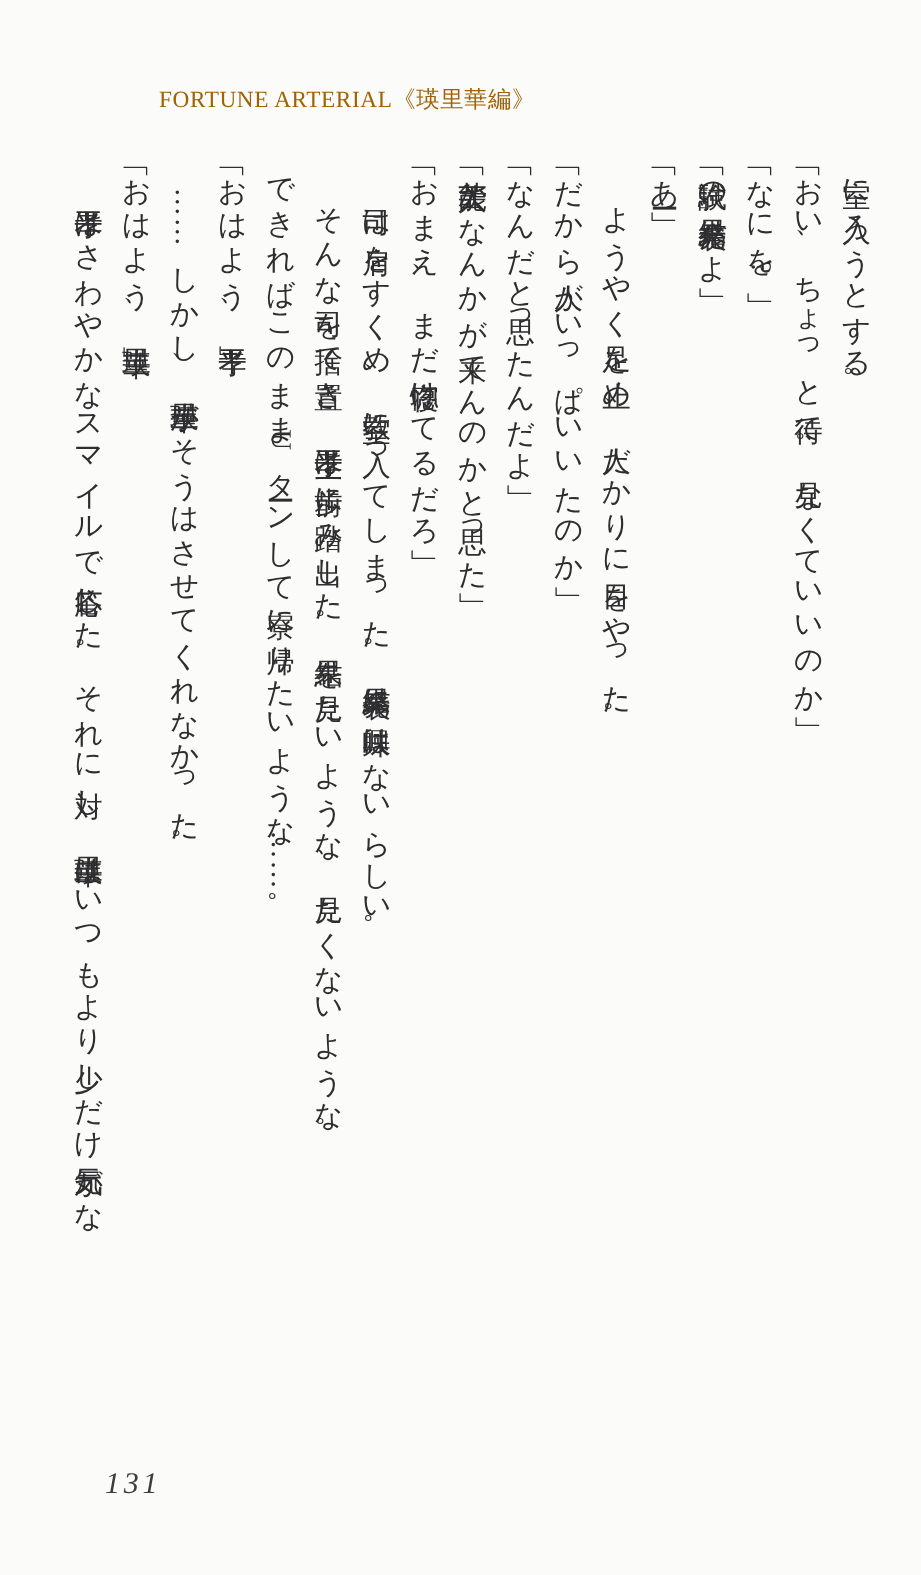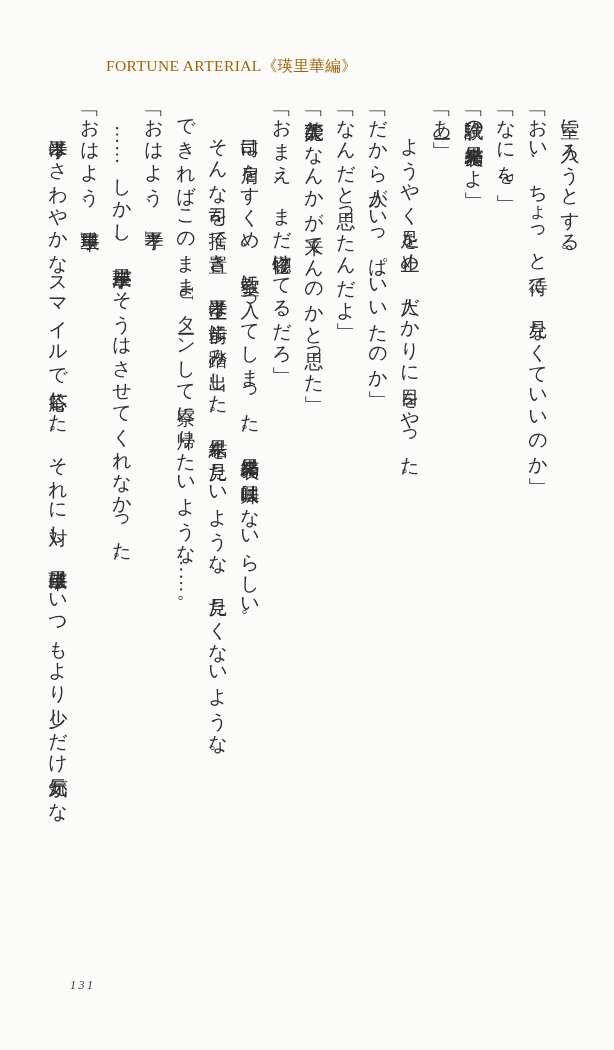--- a/index.html
+++ b/index.html
@@ -34,21 +34,21 @@
     font-size: 19px;
     line-height: 32px;
     letter-spacing: 1px;
     color: #2e2e30;
     white-space: normal;
   }
   .vtext p { margin: 0; padding: 0; }
   .page-number {
     position: absolute;
     left: 70px; top: 978px;
-    font-size: 12px;
+    font-size: 20px;
     font-style: italic;
     letter-spacing: 2.5px;
     color: #3d3d40;
   }
 </style>
 </head>
 <body>
 
 <div class="page">
 

